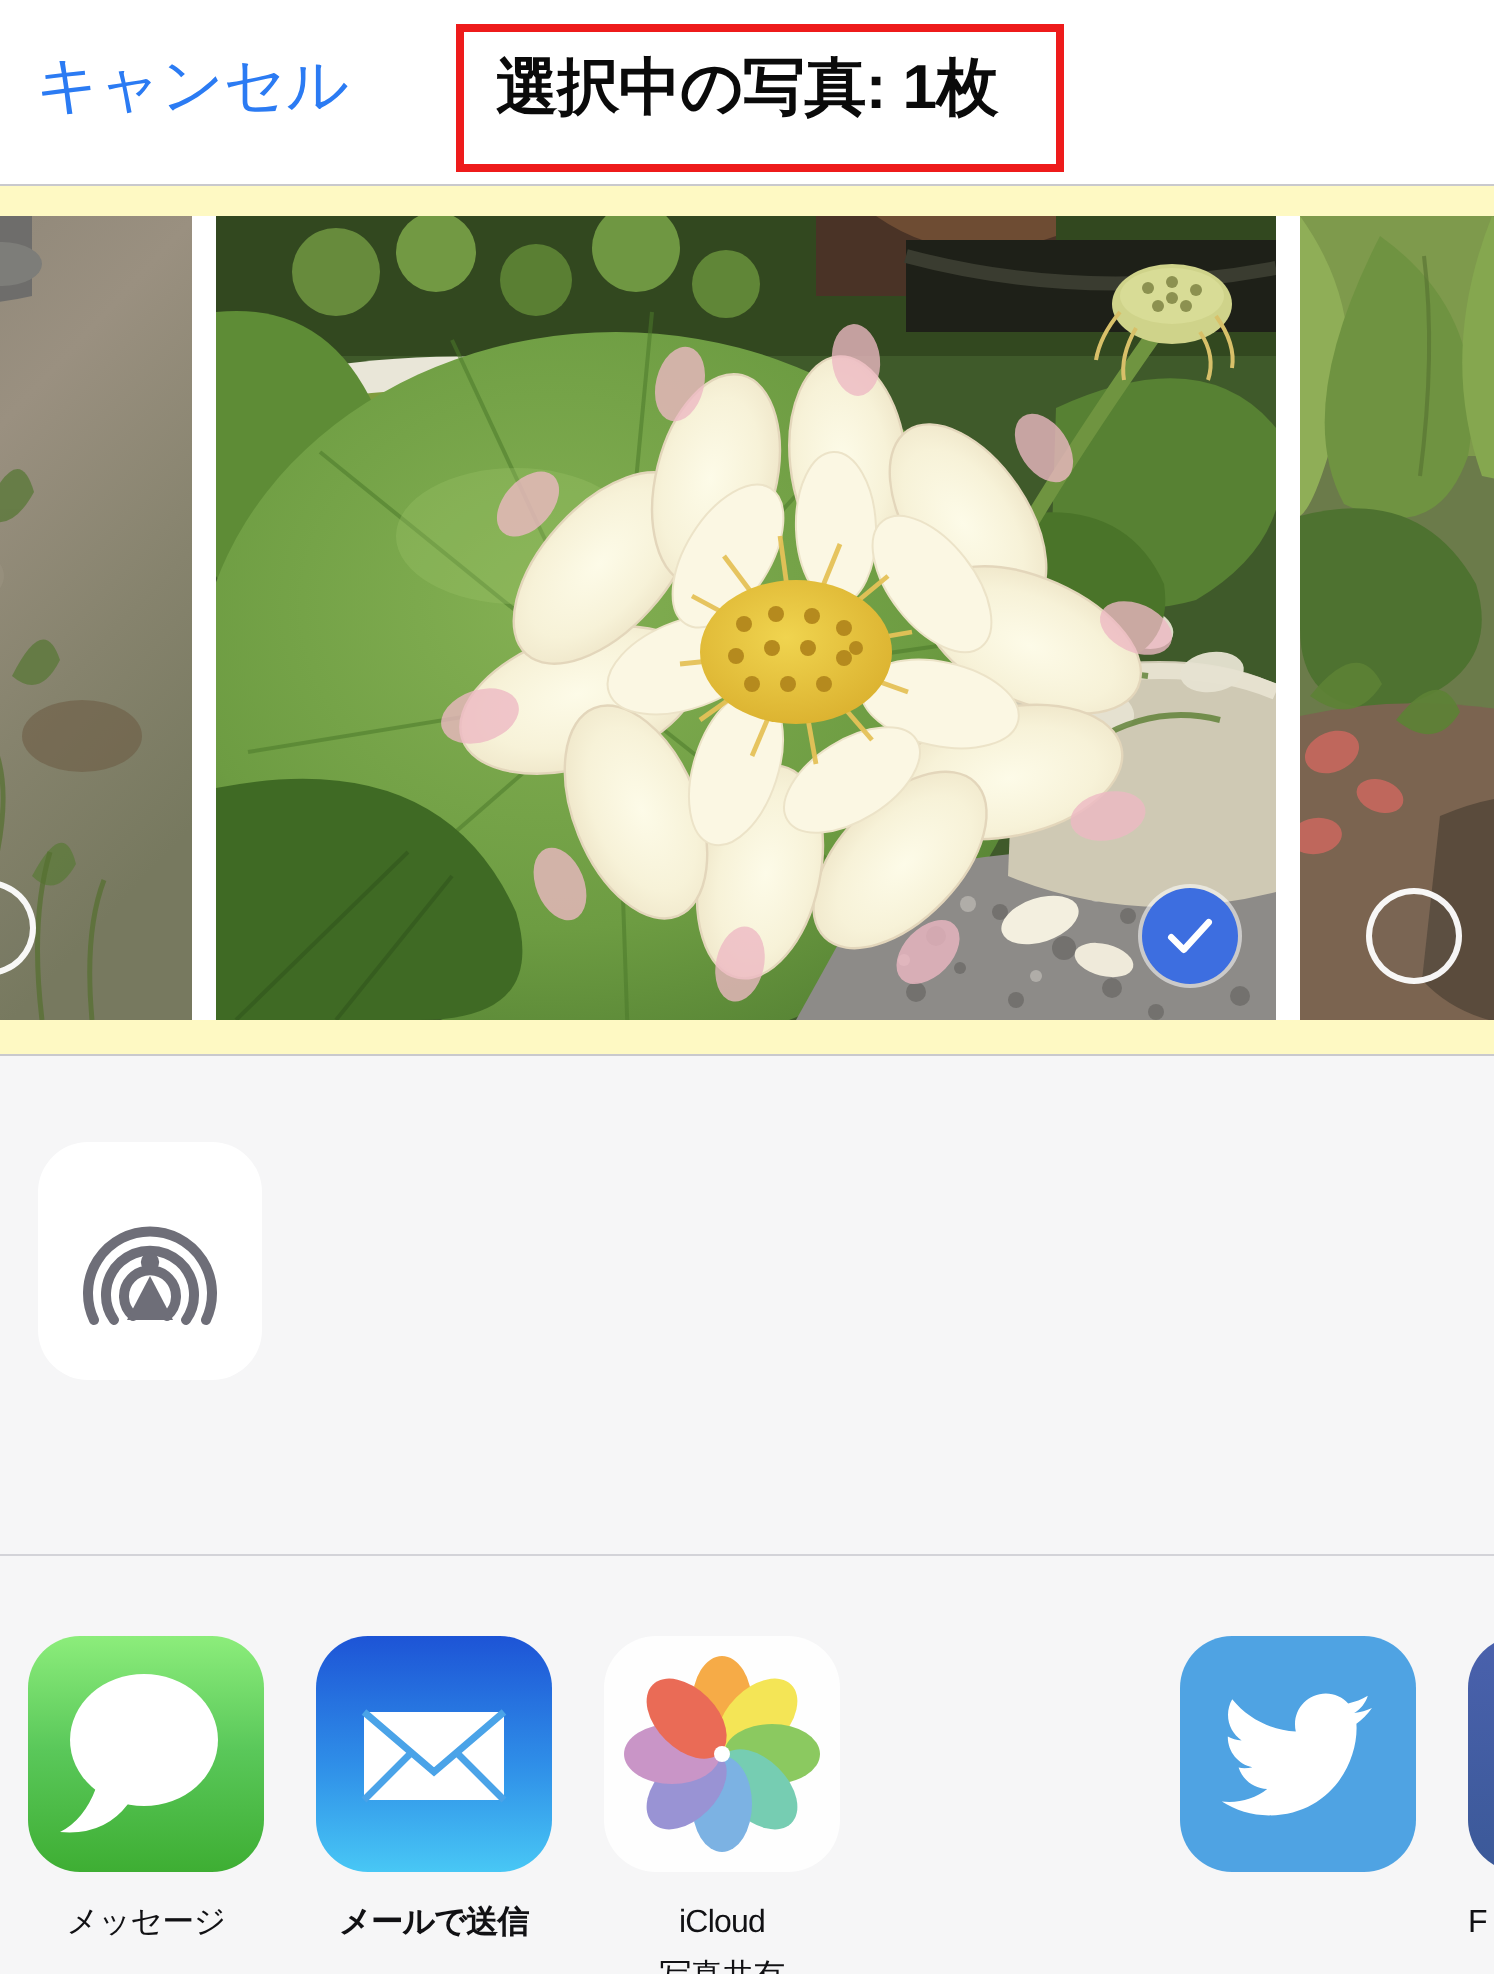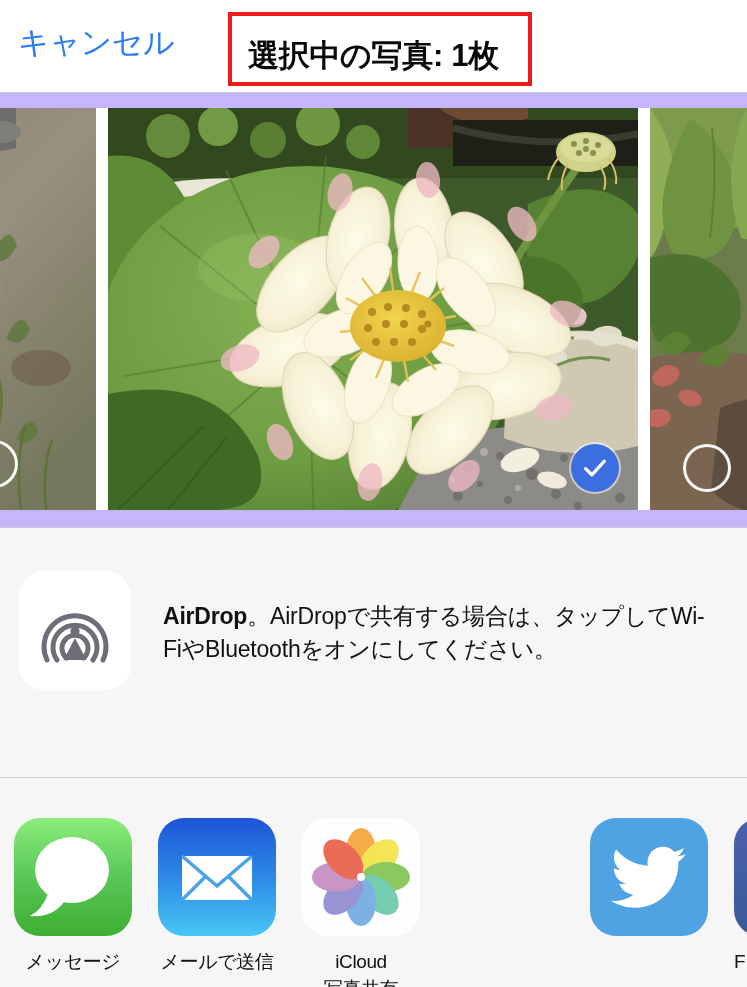--- a/index.html
+++ b/index.html
@@ -2,42 +2,42 @@
 <html><head>
 <meta charset="utf-8">
 <style>
   * { box-sizing: border-box; margin: 0; padding: 0; }
   html, body {
     width: 747px; height: 987px;
     background: #ffffff;
     font-family: "Liberation Sans", "DejaVu Sans", sans-serif;
     overflow: hidden;
   }
-  #root { position: relative; width: 747px; height: 805px; background: #c4b5fd; }
+  #root { position: relative; width: 747px; height: 805px; background: #fef9c3; }
 
   
   .header {
     position: absolute; left: 0; top: 0; width: 747px; height: 93px;
     background: #ffffff; border-bottom: 1px solid #c9c9cd;
   }
   .cancel-btn {
     position: absolute; left: 18px; top: 22px;
     font-size: 31px; color: #2b7bf3; letter-spacing: -0.5px;
     white-space: nowrap; cursor: pointer; background: none; border: none;
     font-family: "Liberation Sans", "DejaVu Sans", sans-serif;
   }
   .title-box {
     position: absolute; left: 228px; top: 12px;
     width: 304px; height: 74px;
     border: 4px solid #ee1b1b; background: transparent;
   }
   .header-title {
     position: absolute; left: 248px; top: 23px;
     font-size: 31px; font-weight: bold; color: #0a0a0a;
-    letter-spacing: -0.3px; white-space: nowrap; margin-top: 12px;
+    letter-spacing: -0.3px; white-space: nowrap;
   }
 
   
   .photo-strip {
     position: absolute; left: 0; top: 108px; width: 747px; height: 402px;
     background: #ffffff;
   }
   .photo { position: absolute; top: 0; height: 402px; overflow: hidden; background:#6b7a52; }
   .photo-left   { left: -54px;  width: 150px; }
   .photo-center { left: 108px;  width: 530px; }
@@ -78,21 +78,21 @@
   }
   .apps-area {
     position: absolute; left: 0; top: 778px; width: 747px; height: 209px; background: #f6f6f7;
   }
   .app-cell { position: absolute; top: 40px; width: 118px; }
   .app-icon {
     width: 118px; height: 118px; border-radius: 26px; position: relative; overflow: hidden;
   }
   .app-label {
     margin-top: 12px; width: 136px; margin-left: -9px; text-align: center;
-    font-size: 19px; line-height: 27px; color: #111114; letter-spacing: -0.4px;
+    font-size: 16px; line-height: 27px; color: #111114; letter-spacing: -0.4px;
   }
 
   
   .ic-messages { background: linear-gradient(180deg,#8ced7b 0%,#5ac85a 48%,#3eae33 100%); }
   
   .ic-mail { background: linear-gradient(180deg,#1d54d6 0%,#2f8fe8 55%,#48c7f5 100%); }
   
   .ic-photos { background: #fefefe; }
   
   .ic-notes { background: #fbfbf9; }
@@ -395,38 +395,35 @@
       <g fill="none" stroke="#6e6e78" stroke-width="5" stroke-linecap="round">
         <path d="M9 66 A31 31 0 1 1 65 66"></path>
         <path d="M19 66 A22 22 0 1 1 55 66"></path>
         <path d="M28.5 64 A13 13 0 1 1 45.5 64"></path>
       </g>
       <circle cx="37" cy="37" r="4.6" fill="#6e6e78"></circle>
       <path d="M37 44 L25.5 66 L48.5 66 Z" fill="#6e6e78"></path>
     </svg>
   </div>
 
-  <div class="airdrop-text">
-    <b>AirDrop</b><span>。AirDropで共有する場合は、タップしてWi-FiやBluetoothをオンにしてください。</span>
-  </div>
 
   <div class="apps-sep"></div>
   <div class="apps-area">
 
     <div class="app-cell" style="left:14px;">
       <div class="app-icon ic-messages">
         <svg width="118" height="118" viewBox="0 0 118 118">
           <ellipse cx="58" cy="52" rx="37" ry="33" fill="#ffffff"></ellipse>
           <path d="M34 76 q-6 16 -18 22 q22 2 34 -14 Z" fill="#ffffff"></path>
         </svg>
       </div>
       <div class="app-label">メッセージ</div>
     </div>
 
-    <div class="app-cell" style="left:158px;">
+    <div class="app-cell" style="left:158px;font-weight:bold;">
       <div class="app-icon ic-mail">
         <svg width="118" height="118" viewBox="0 0 118 118">
           <rect x="24" y="38" width="70" height="44" fill="#ffffff"></rect>
           <path d="M24 38 L59 68 L94 38" fill="none" stroke="#4aa3e8" stroke-width="3.5"></path>
           <path d="M24 82 L48 58 M94 82 L70 58" stroke="#4aa3e8" stroke-width="3.5" fill="none"></path>
         </svg>
       </div>
       <div class="app-label">メールで送信</div>
     </div>
 

